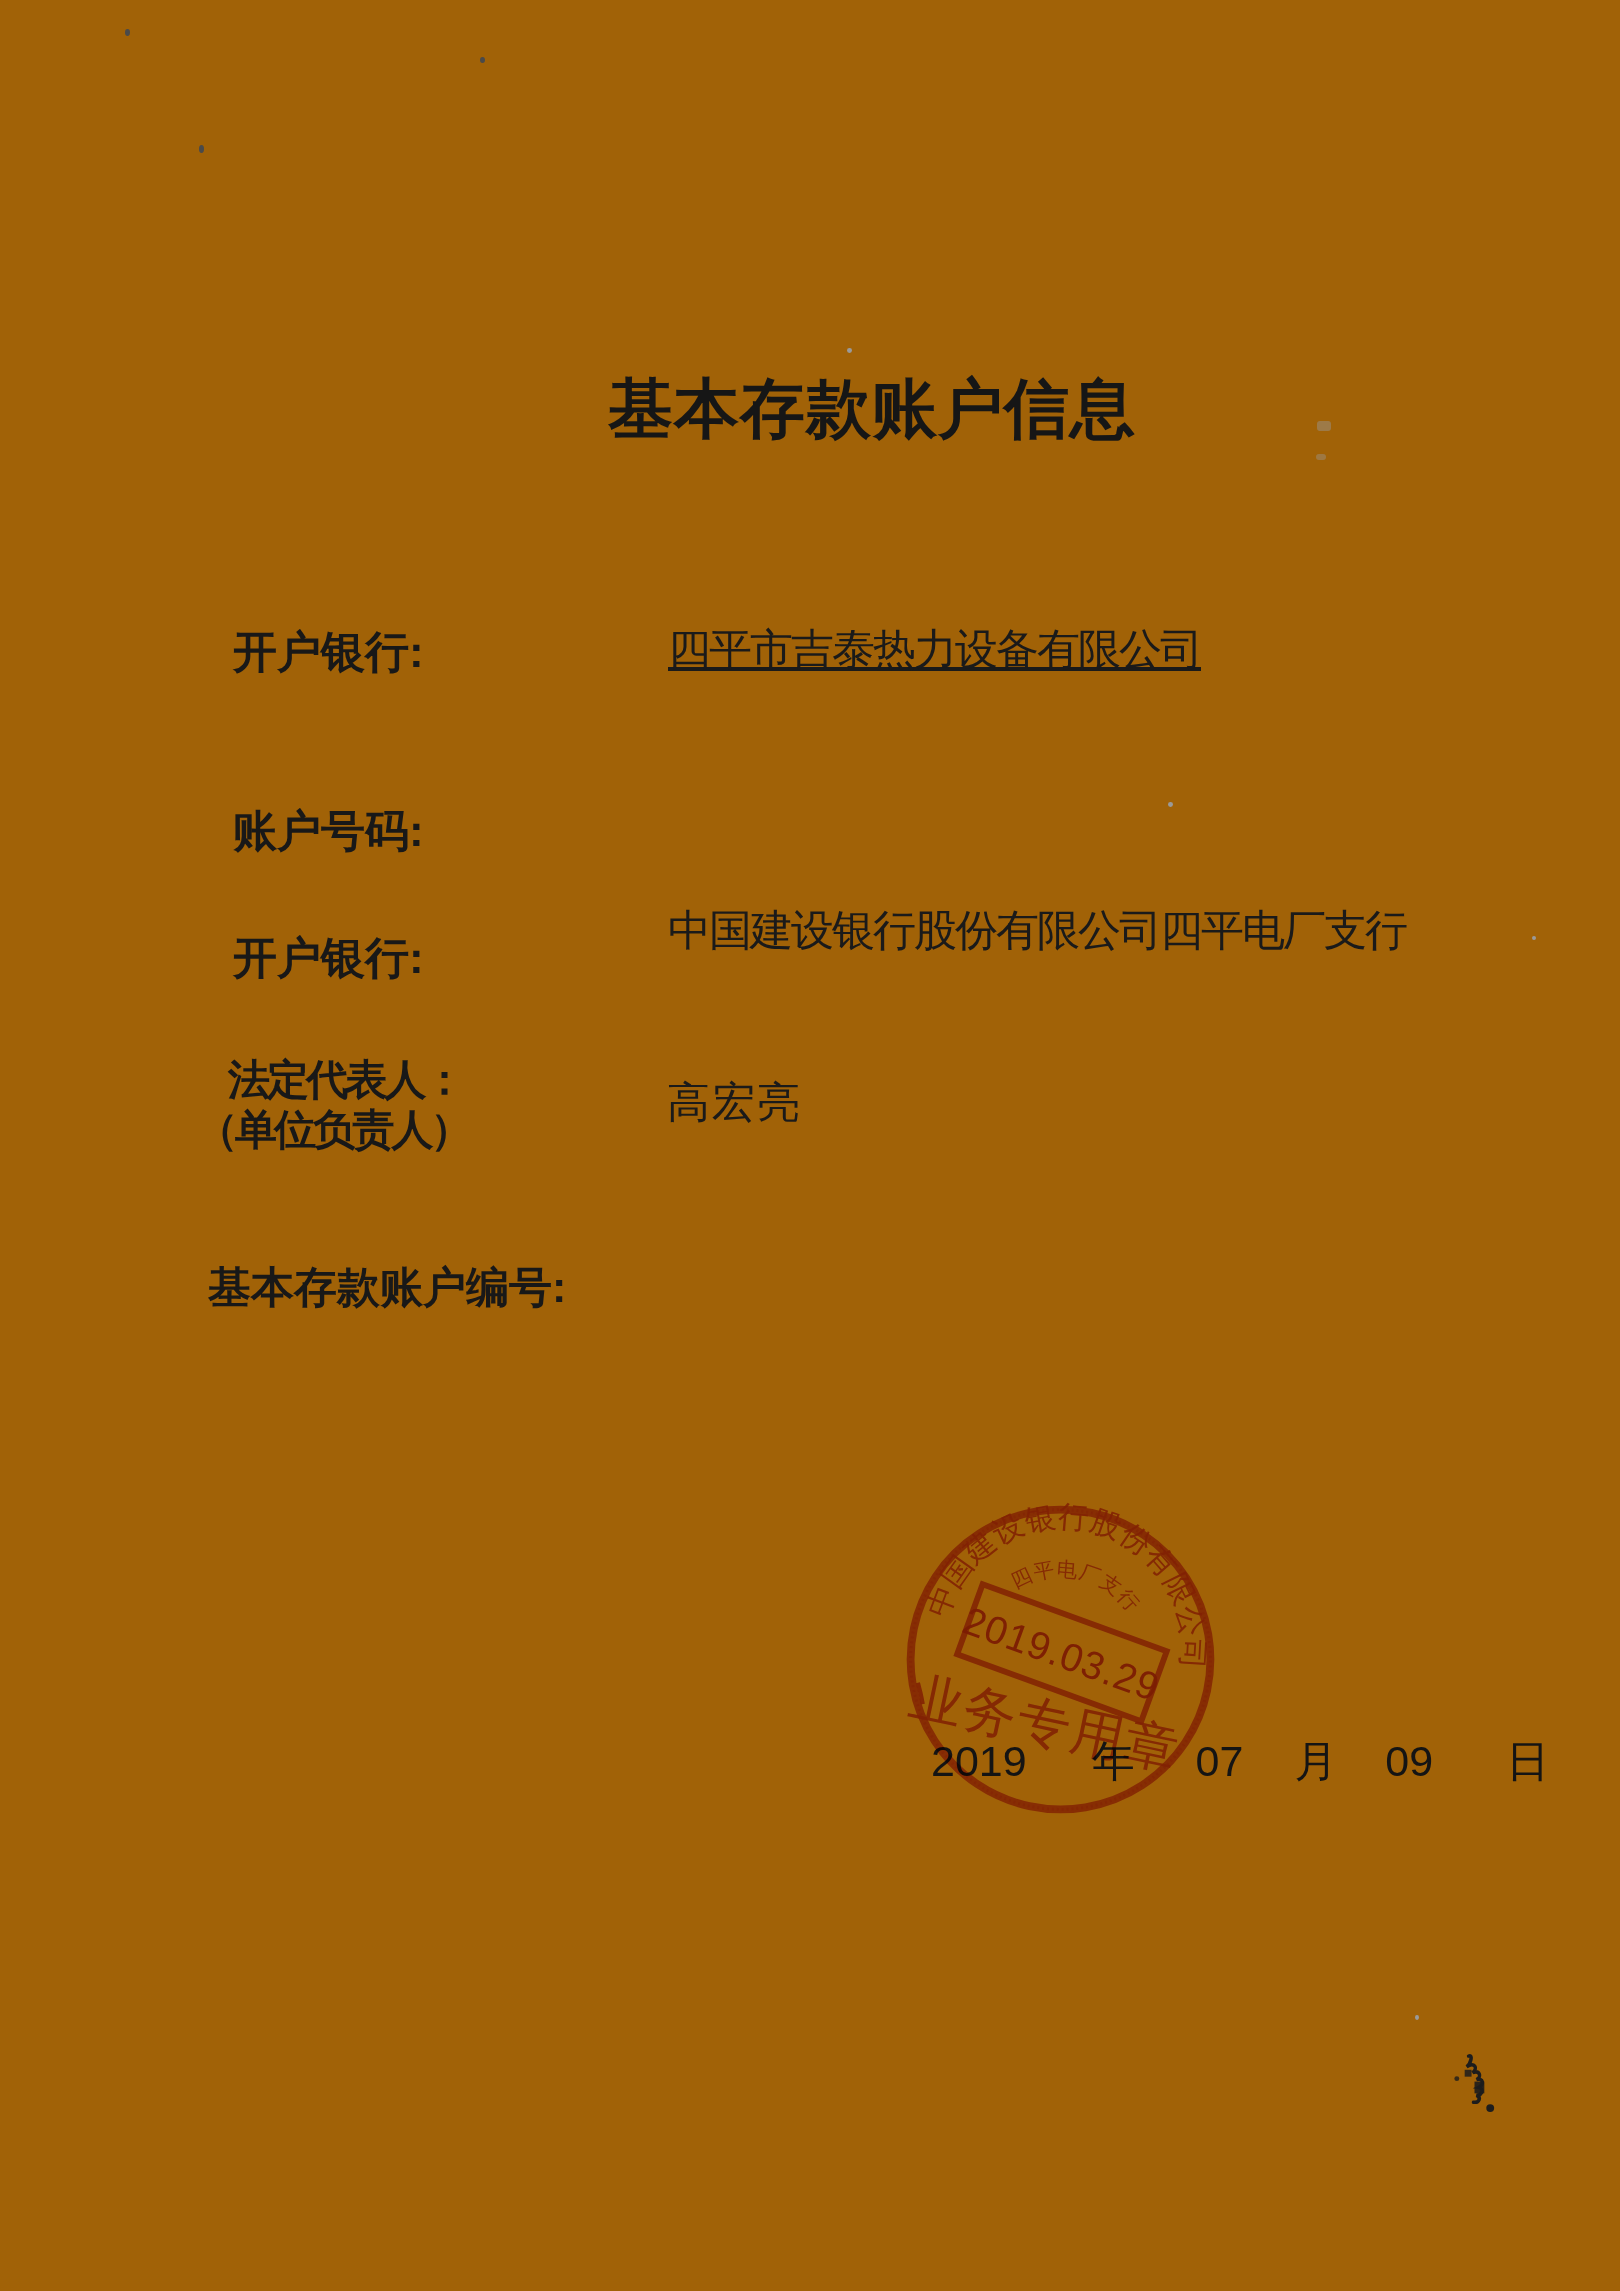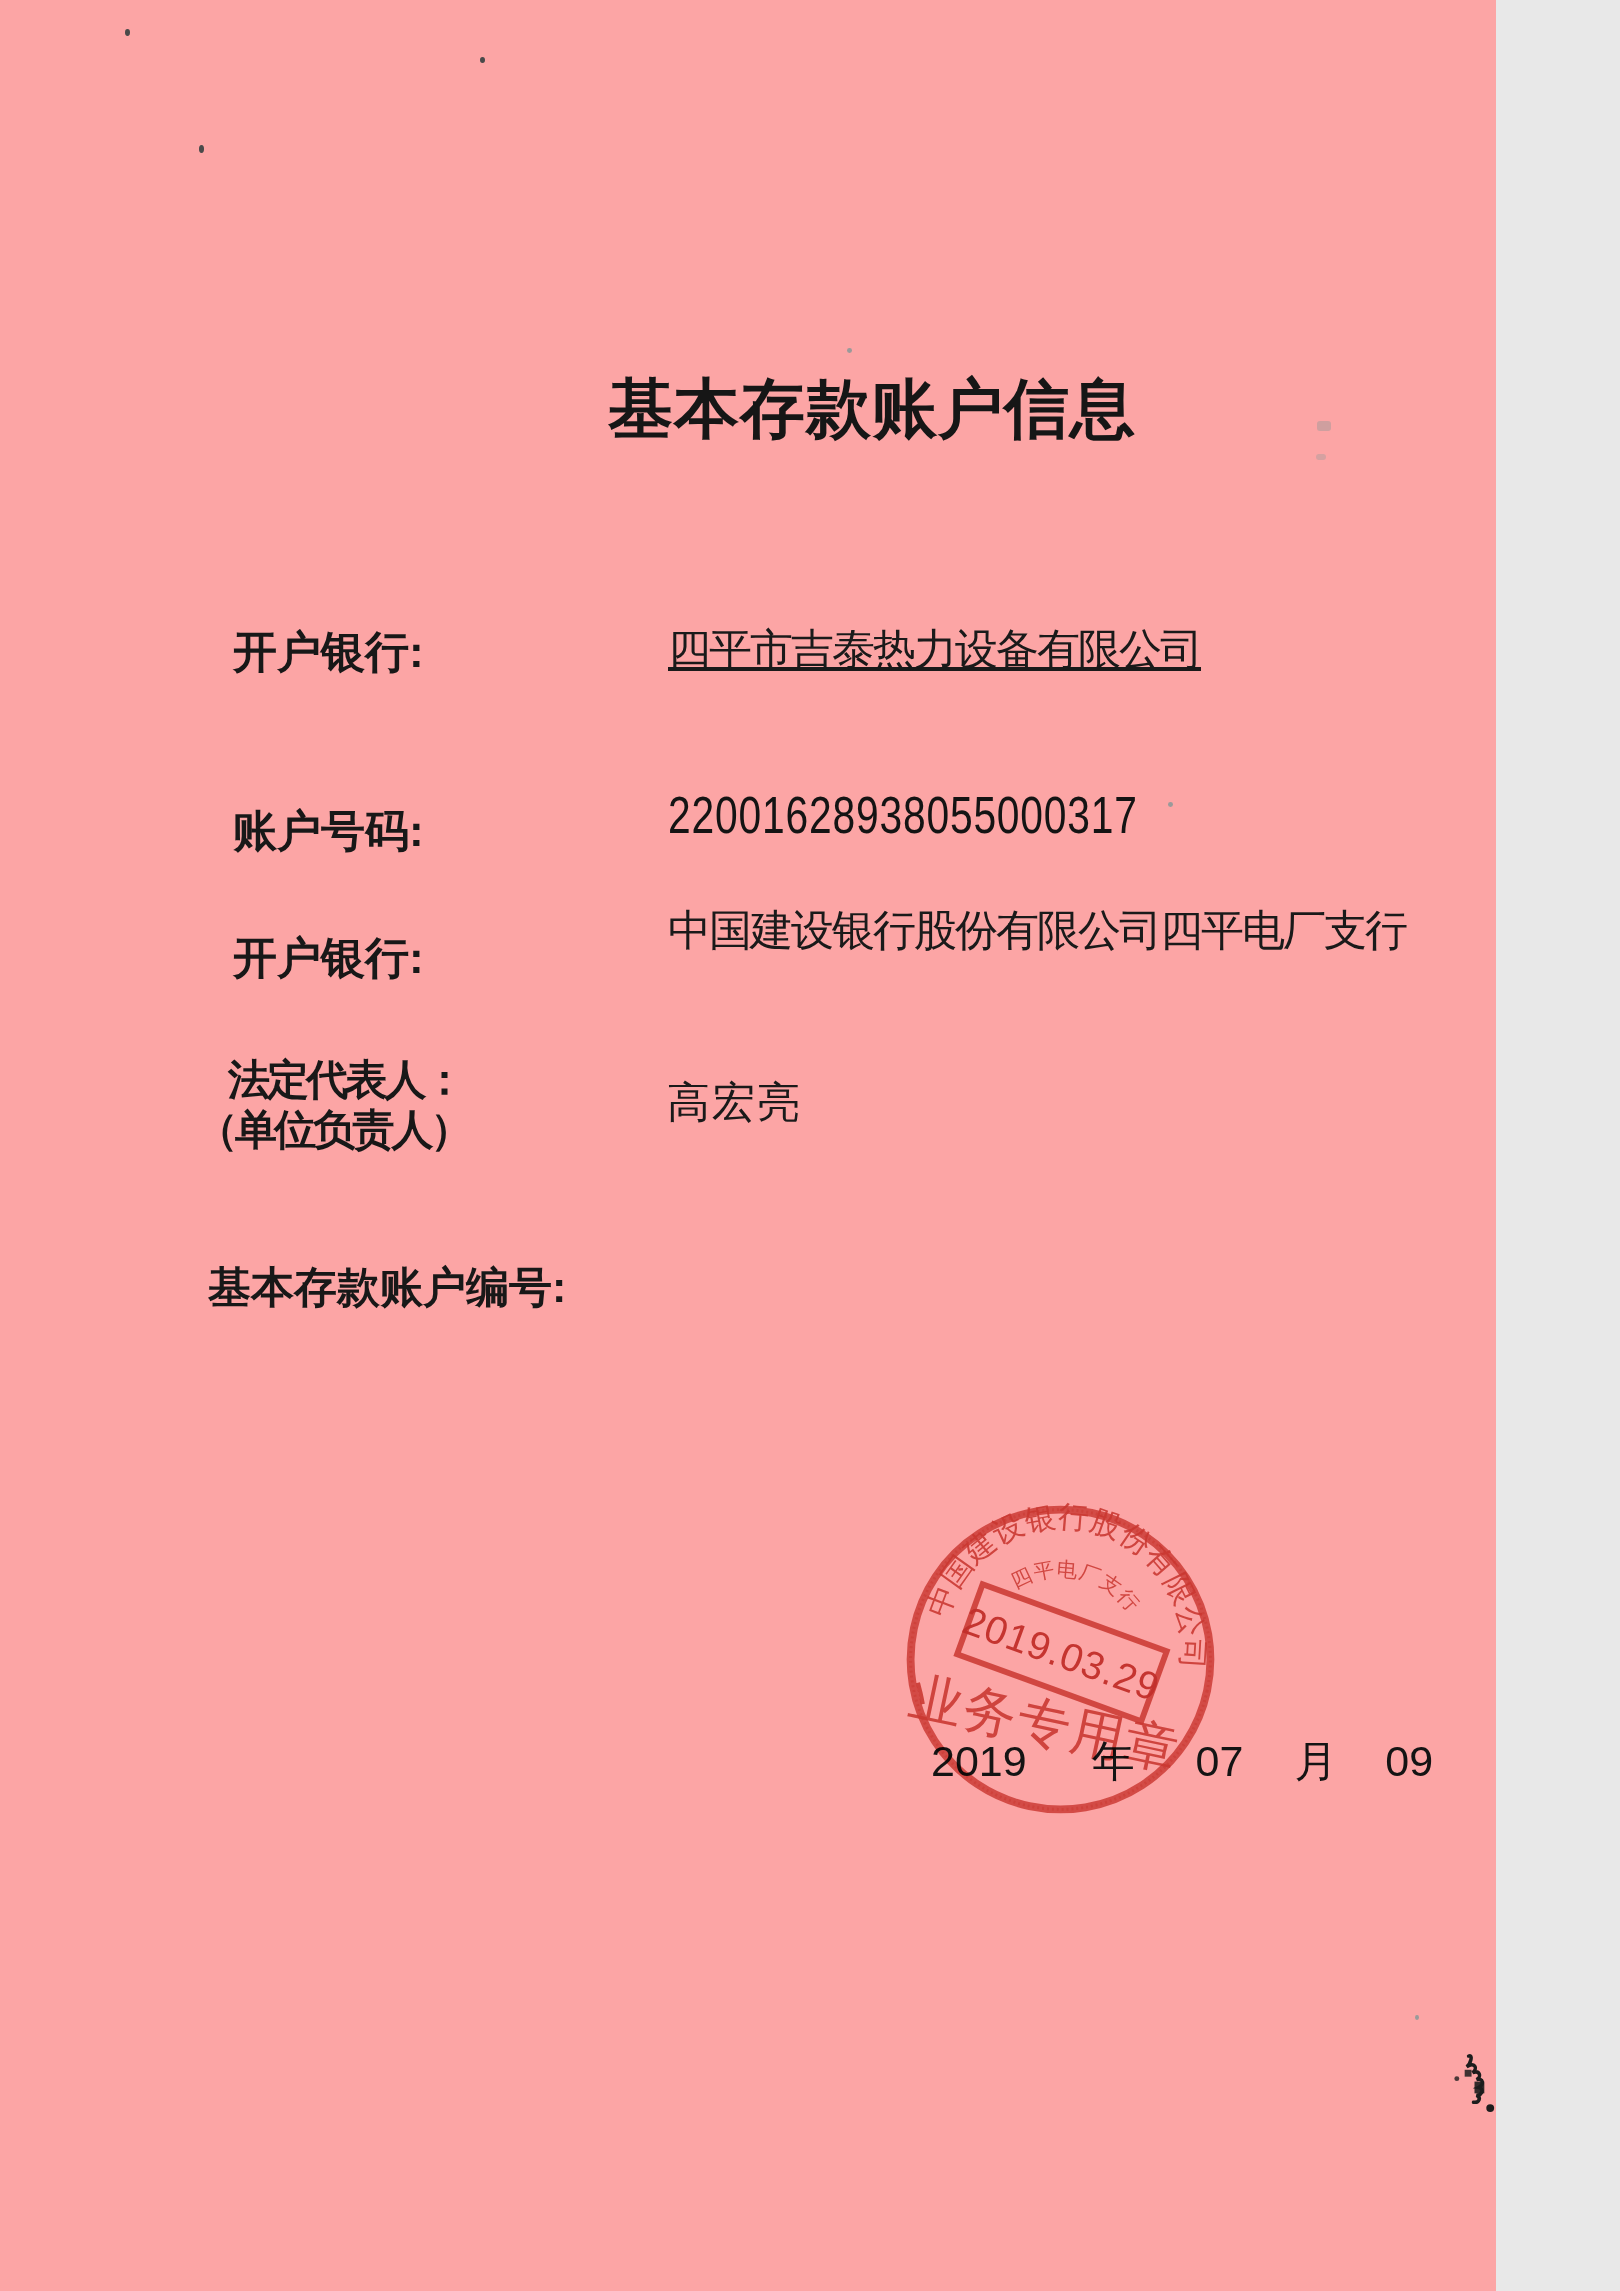--- a/index.html
+++ b/index.html
@@ -1,20 +1,20 @@
 <!DOCTYPE html>
 <html><head>
 <meta charset="utf-8">
 <style>
   html, body { margin: 0; padding: 0; background: #e8e8e8; }
   .page {
     position: relative;
-    width: 1496px;
+    width: 1620px;
     height: 2292px;
-    background: #fca5a5;
+    background: #a16207;
     overflow: hidden;
     font-family: "Liberation Sans", sans-serif;
     color: #1c1c1c;
   }
   .abs { position: absolute; }
 
   .doc-title {
     left: 608px; top: 365px;
     font-family: "Liberation Serif", "DejaVu Serif", serif;
     font-weight: bold;
@@ -80,23 +80,20 @@
 <body>
 
 <div class="page">
 
   <div class="abs doc-title">基本存款账户信息</div>
 
   <div class="abs field-label" style="left:233px; top:623px;">开户银行:</div>
   <div class="abs field-value" style="left:668px; top:621px;text-decoration:underline;">四平市吉泰热力设备有限公司</div>
 
   <div class="abs field-label" style="left:233px; top:802px;">账户号码:</div>
-  <div class="abs" style="left:668px; top:786px;">
-    <span class="num">22001628938055000317</span>
-  </div>
 
   <div class="abs field-label" style="left:233px; top:929px;">开户银行:</div>
   <div class="abs field-value" style="left:668px; top:902px;">中国建设银行股份有限公司四平电厂支行</div>
 
   <div class="abs field-label tight" style="left:228px; top:1040px;margin-top:12px;">法定代表人：</div>
   <div class="abs field-label tight" style="left:196px; top:1102px;">（单位负责人）</div>
   <div class="abs field-value" style="left:667px; top:1074px; letter-spacing:2px;">高宏亮</div>
 
   <div class="abs field-label" style="left:208px; top:1259px; font-size:43px;">基本存款账户编号:</div>
 

